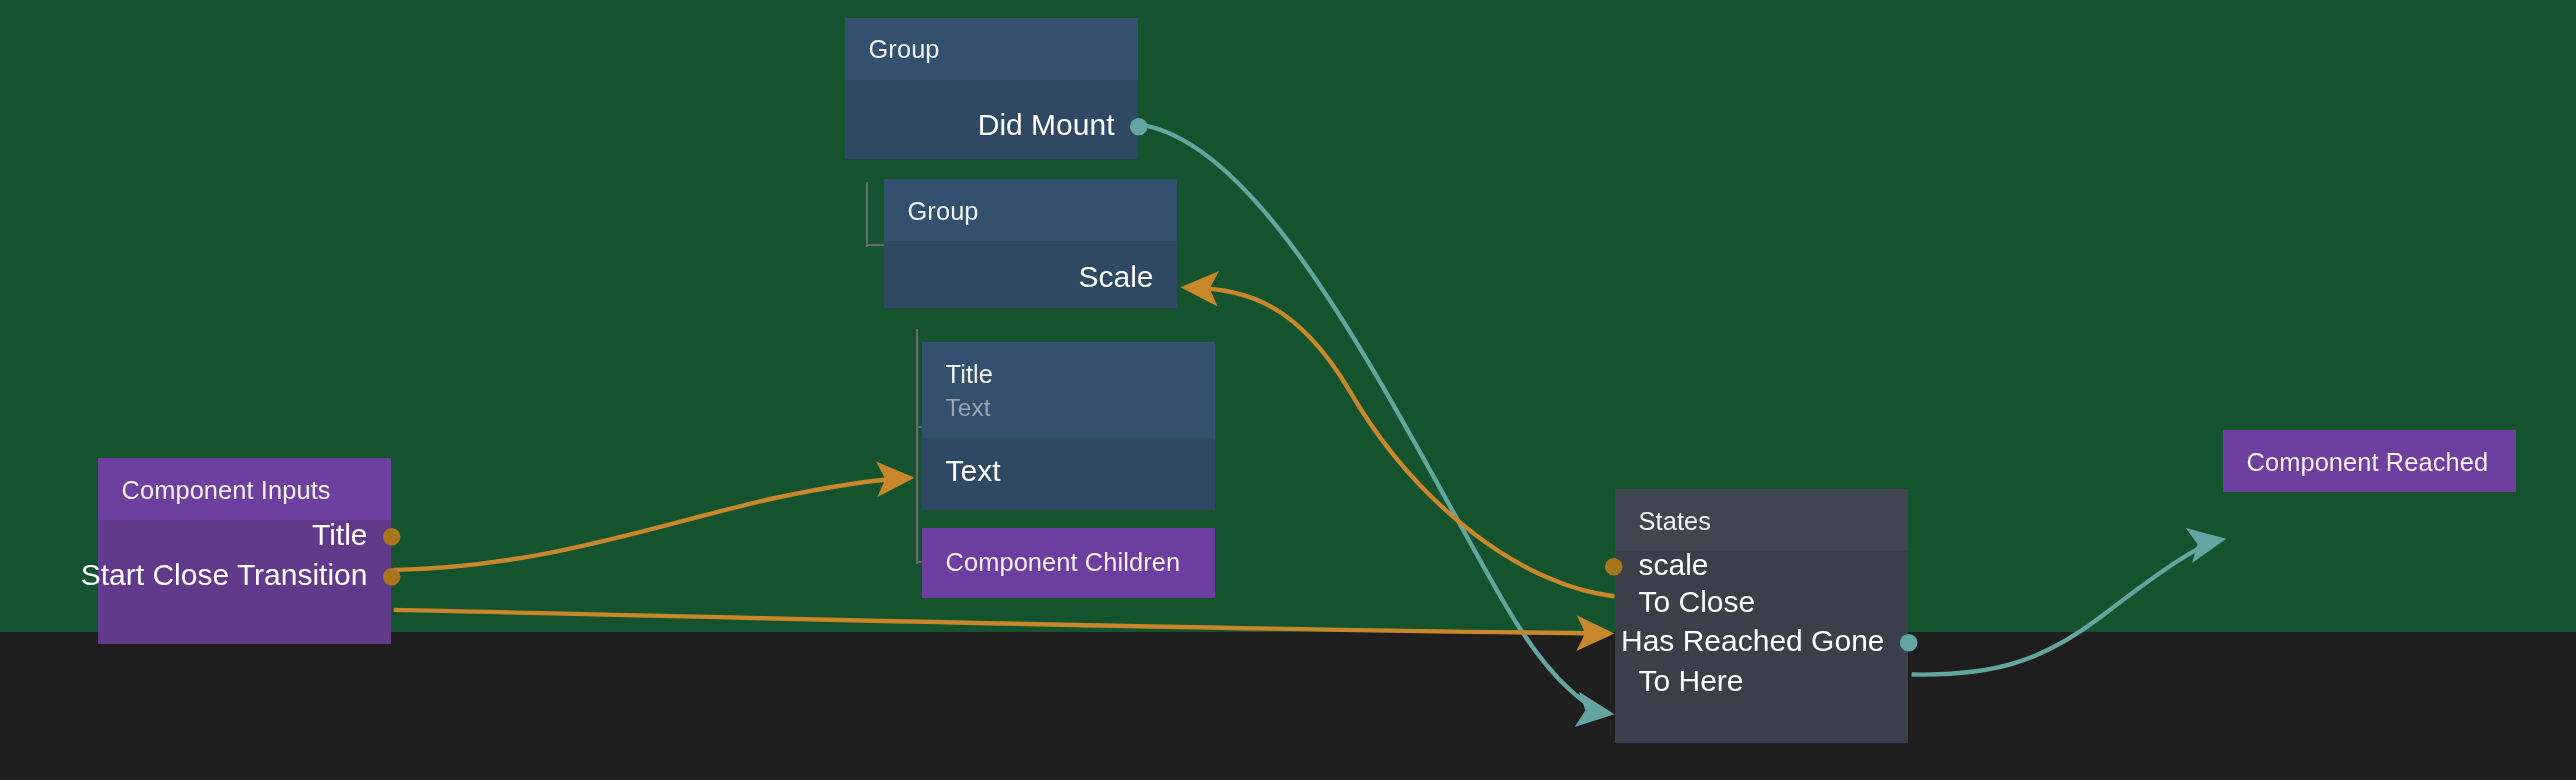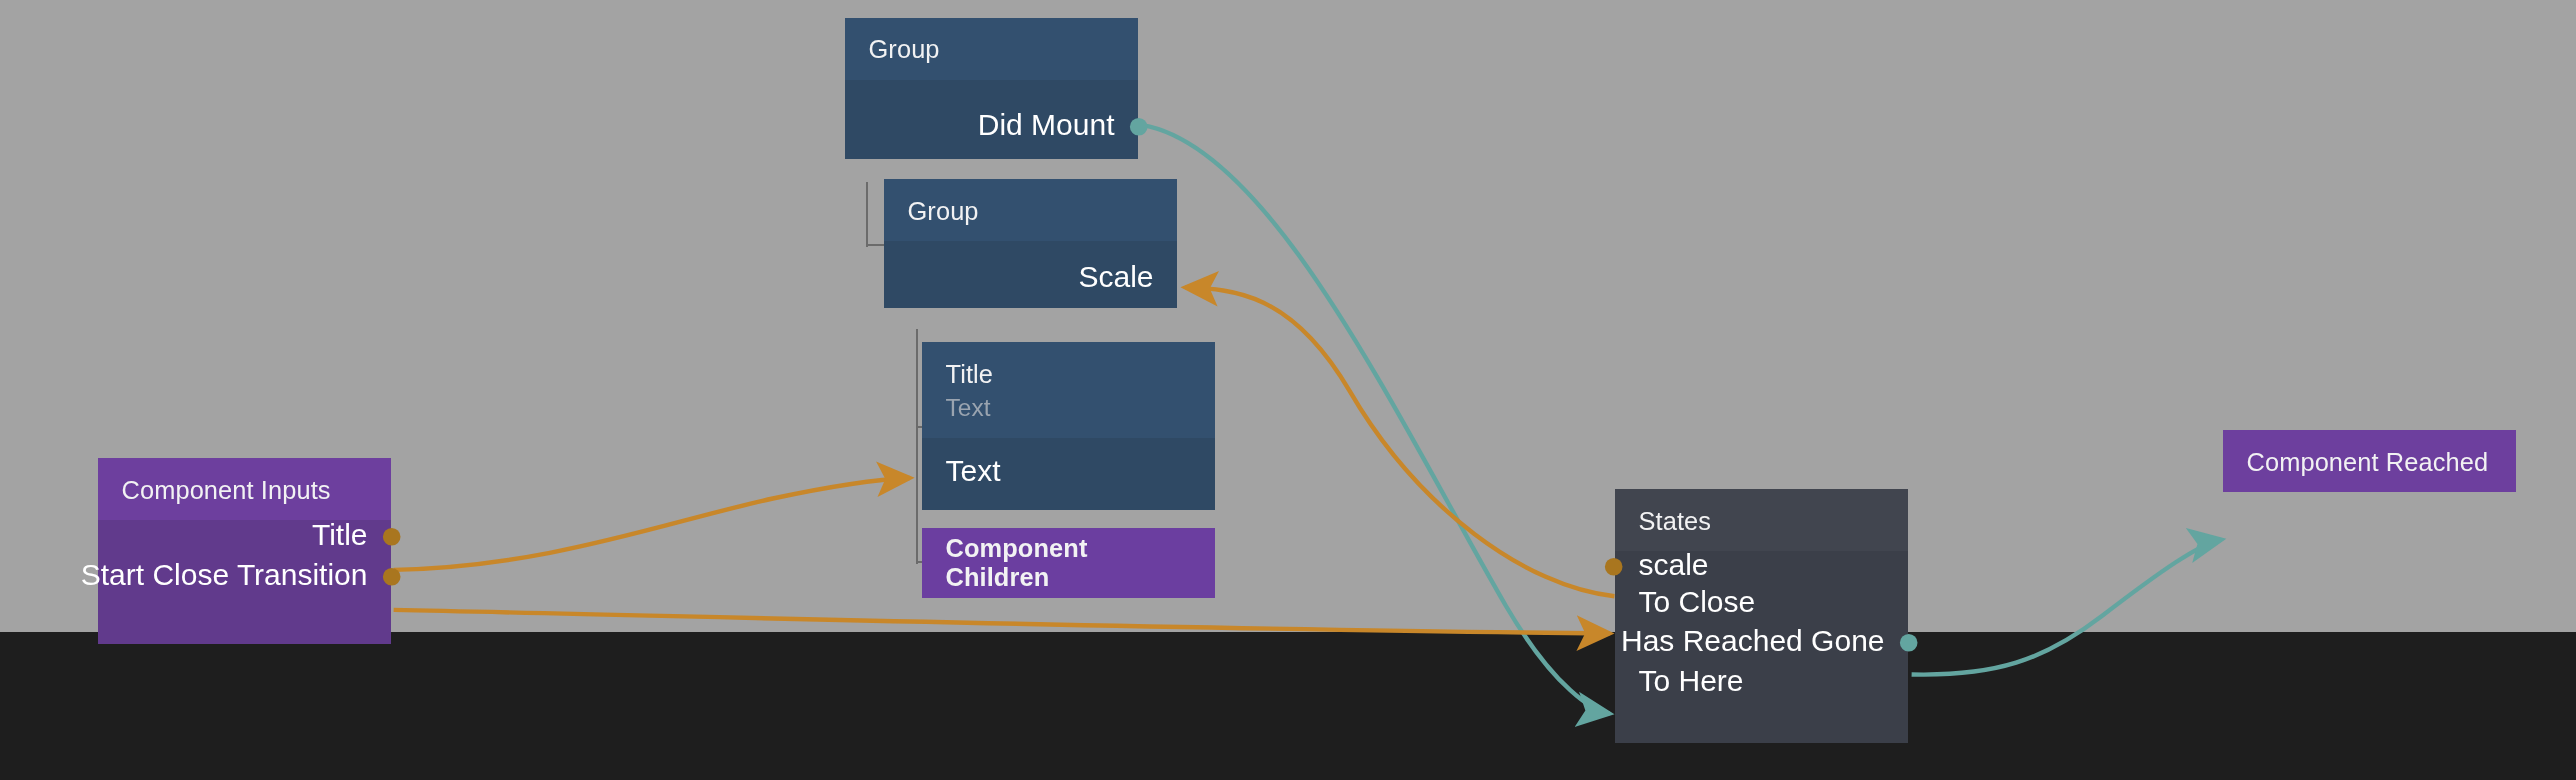--- a/index.html
+++ b/index.html
@@ -13,21 +13,21 @@
     position: relative;
     overflow: hidden;
     font-family: "Liberation Sans", "DejaVu Sans", sans-serif;
     -webkit-font-smoothing: antialiased;
   }
   #canvas {
     position: absolute;
     inset: 0;
     width: 2576px;
     height: 632px;
-    background: #a3a3a3;
+    background: #14532d;
   }
   #wires {
     position: absolute;
     left: 0; top: 0;
     width: 2576px; height: 780px;
     pointer-events: none;
     z-index: 1;
   }
   .node {
     position: absolute;
@@ -84,21 +84,20 @@
   
   .node.flat {
     background: #6b3ea0;
     justify-content: center;
   }
   .node.flat .node-header {
     padding: 0 23.5px;
     display: flex;
     align-items: center;
     height: 100%;
-    font-weight: bold;
   }
 
   
   .tree-line {
     position: absolute;
     background: #6b6b6b;
     z-index: 1;
   }
   .tree-v { width: 2px; }
   .tree-h { height: 2px; }

